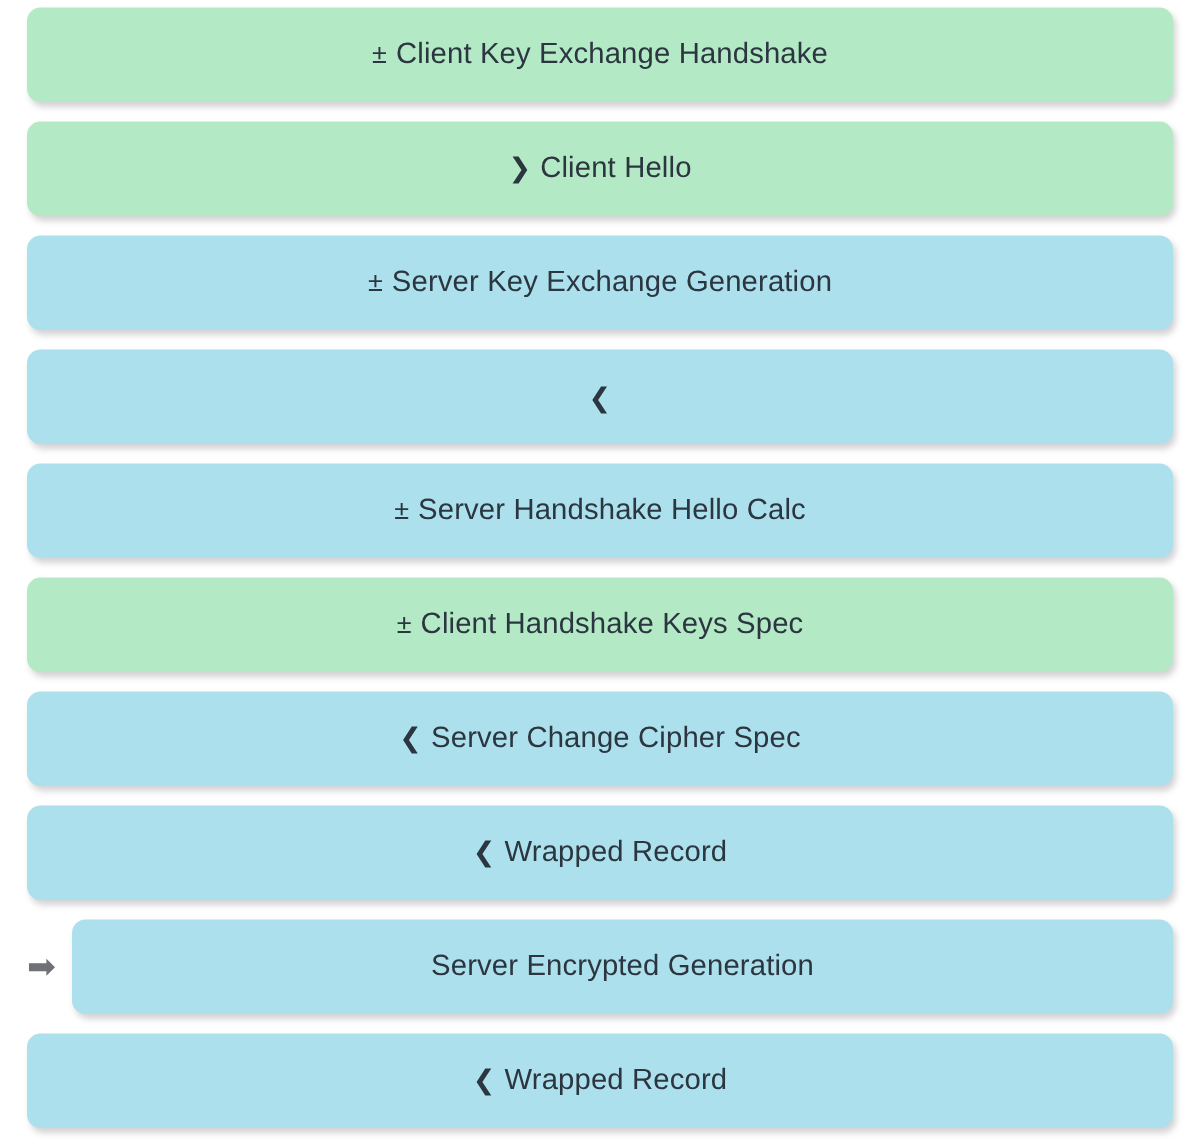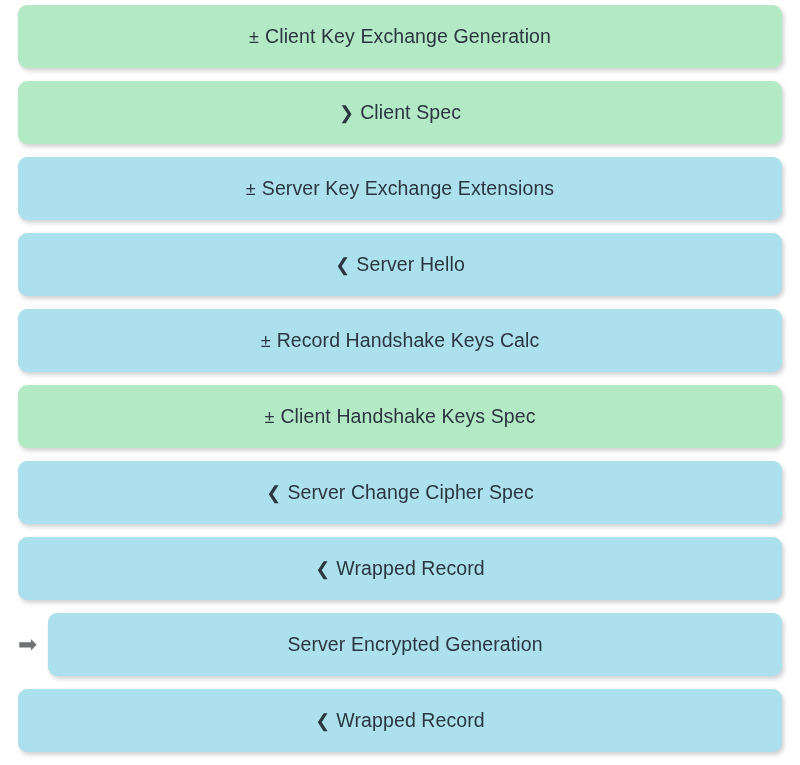--- a/index.html
+++ b/index.html
@@ -86,53 +86,52 @@
   }
 </style>
 </head>
 <body>
 
 <div id="handshake-list">
     <div class="row-wrap">
       <div class="step-bar client">
         <span class="step-label">
           <span class="step-glyph">±</span>
-          <span>Client Key Exchange Generation</span>
+          <span>Client Key Exchange Handshake</span>
         </span>
       </div>
     </div>
     <div class="row-wrap">
       <div class="step-bar client">
         <span class="step-label">
           <span class="step-glyph">❯</span>
-          <span>Client Spec</span>
+          <span>Client Hello</span>
         </span>
       </div>
     </div>
     <div class="row-wrap">
       <div class="step-bar server">
         <span class="step-label">
           <span class="step-glyph">±</span>
-          <span>Server Key Exchange Extensions</span>
+          <span>Server Key Exchange Generation</span>
         </span>
       </div>
     </div>
     <div class="row-wrap">
       <div class="step-bar server">
         <span class="step-label">
           <span class="step-glyph">❮</span>
-          <span>Server Hello</span>
         </span>
       </div>
     </div>
     <div class="row-wrap">
       <div class="step-bar server">
         <span class="step-label">
           <span class="step-glyph">±</span>
-          <span>Record Handshake Keys Calc</span>
+          <span>Server Handshake Hello Calc</span>
         </span>
       </div>
     </div>
     <div class="row-wrap">
       <div class="step-bar client">
         <span class="step-label">
           <span class="step-glyph">±</span>
           <span>Client Handshake Keys Spec</span>
         </span>
       </div>

